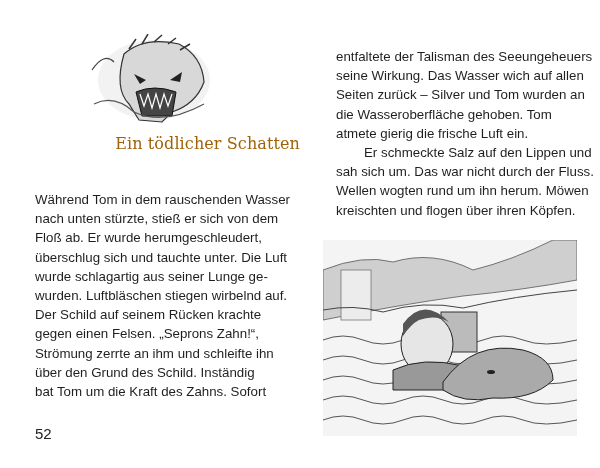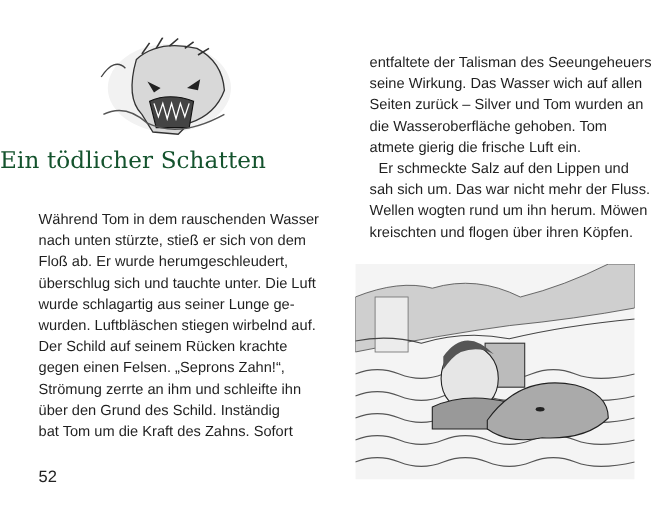--- a/index.html
+++ b/index.html
@@ -1,26 +1,26 @@
 <!DOCTYPE html>
 <html><head>
 <meta charset="utf-8">
 <style>
   html, body { margin:0; padding:0; background:#fff; }
   body { width:600px; height:468px; position:relative; overflow:hidden; font-family:"Liberation Sans", sans-serif; color:#1e1e1e; }
   .page { position:absolute; top:0; height:408px; }
   .left { left:0; width:300px; }
   .right { left:300px; width:300px; }
   .monster { position:absolute; left:84px; top:34px; width:132px; height:92px; }
-  .chapter-title { position:absolute; left:0; width:300px; top:134px; text-align:left; font-family:"DejaVu Serif", serif; font-size:21px; color:#14532d; letter-spacing:0.1px; }
+  .chapter-title { position:absolute; left:0; width:300px; top:134px; text-align:right; font-family:"DejaVu Serif", serif; font-size:16px; color:#a16207; letter-spacing:0.1px; }
   .text { position:absolute; font-size:13.3px; line-height:19.2px; white-space:nowrap; color:#1f1f1f; }
   .left .text { left:35px; top:190px; }
   .right .text { left:36px; top:47px; }
   .line { display:block; height:19.2px; }
-  .indent { padding-left:8px; }
+  .indent { padding-left:8px;margin-left:20px; }
   .page-number { position:absolute; left:35px; top:425px; font-size:15px; color:#222; }
   .illustration { position:absolute; left:323px; top:240px; width:254px; height:196px; }
 </style>
 </head>
 <body>
 
 <div class="page left">
   <svg class="monster" viewBox="0 0 132 92">
     <ellipse cx="70" cy="46" rx="56" ry="40" fill="#f2f2f2"></ellipse>
     <path d="M40 20 Q60 2 95 10 Q118 22 120 48 Q112 70 88 78 L78 88 L55 86 L45 70 Q30 55 40 20Z" fill="#d8d8d8" stroke="#333" stroke-width="1.2"></path>
@@ -49,21 +49,21 @@
 </div>
 
 <div class="page right">
   <div class="text">
     <span class="line">entfaltete der Talisman des Seeungeheuers</span>
     <span class="line">seine Wirkung. Das Wasser wich auf allen</span>
     <span class="line">Seiten zurück – Silver und Tom wurden an</span>
     <span class="line">die Wasseroberfläche gehoben. Tom</span>
     <span class="line">atmete gierig die frische Luft ein.</span>
     <span class="line indent">Er schmeckte Salz auf den Lippen und</span>
-    <span class="line">sah sich um. Das war nicht mehr der Fluss.</span>
+    <span class="line">sah sich um. Das war nicht durch der Fluss.</span>
     <span class="line">Wellen wogten rund um ihn herum. Möwen</span>
     <span class="line">kreischten und flogen über ihren Köpfen.</span>
   </div>
 </div>
 
 <svg class="illustration" viewBox="0 0 254 196">
   <rect x="0" y="0" width="254" height="196" fill="#f4f4f4"></rect>
   <path d="M0 30 Q40 14 70 22 Q110 10 150 30 Q190 20 230 0 L254 0 L254 40 Q200 50 140 56 Q80 64 0 80Z" fill="#cfcfcf" stroke="#555" stroke-width="0.8"></path>
   <rect x="18" y="30" width="30" height="50" fill="#ececec" stroke="#777" stroke-width="0.8"></rect>
   <path d="M0 70 Q30 64 60 72 Q100 60 140 68 Q190 56 254 50" fill="none" stroke="#444" stroke-width="1"></path>

